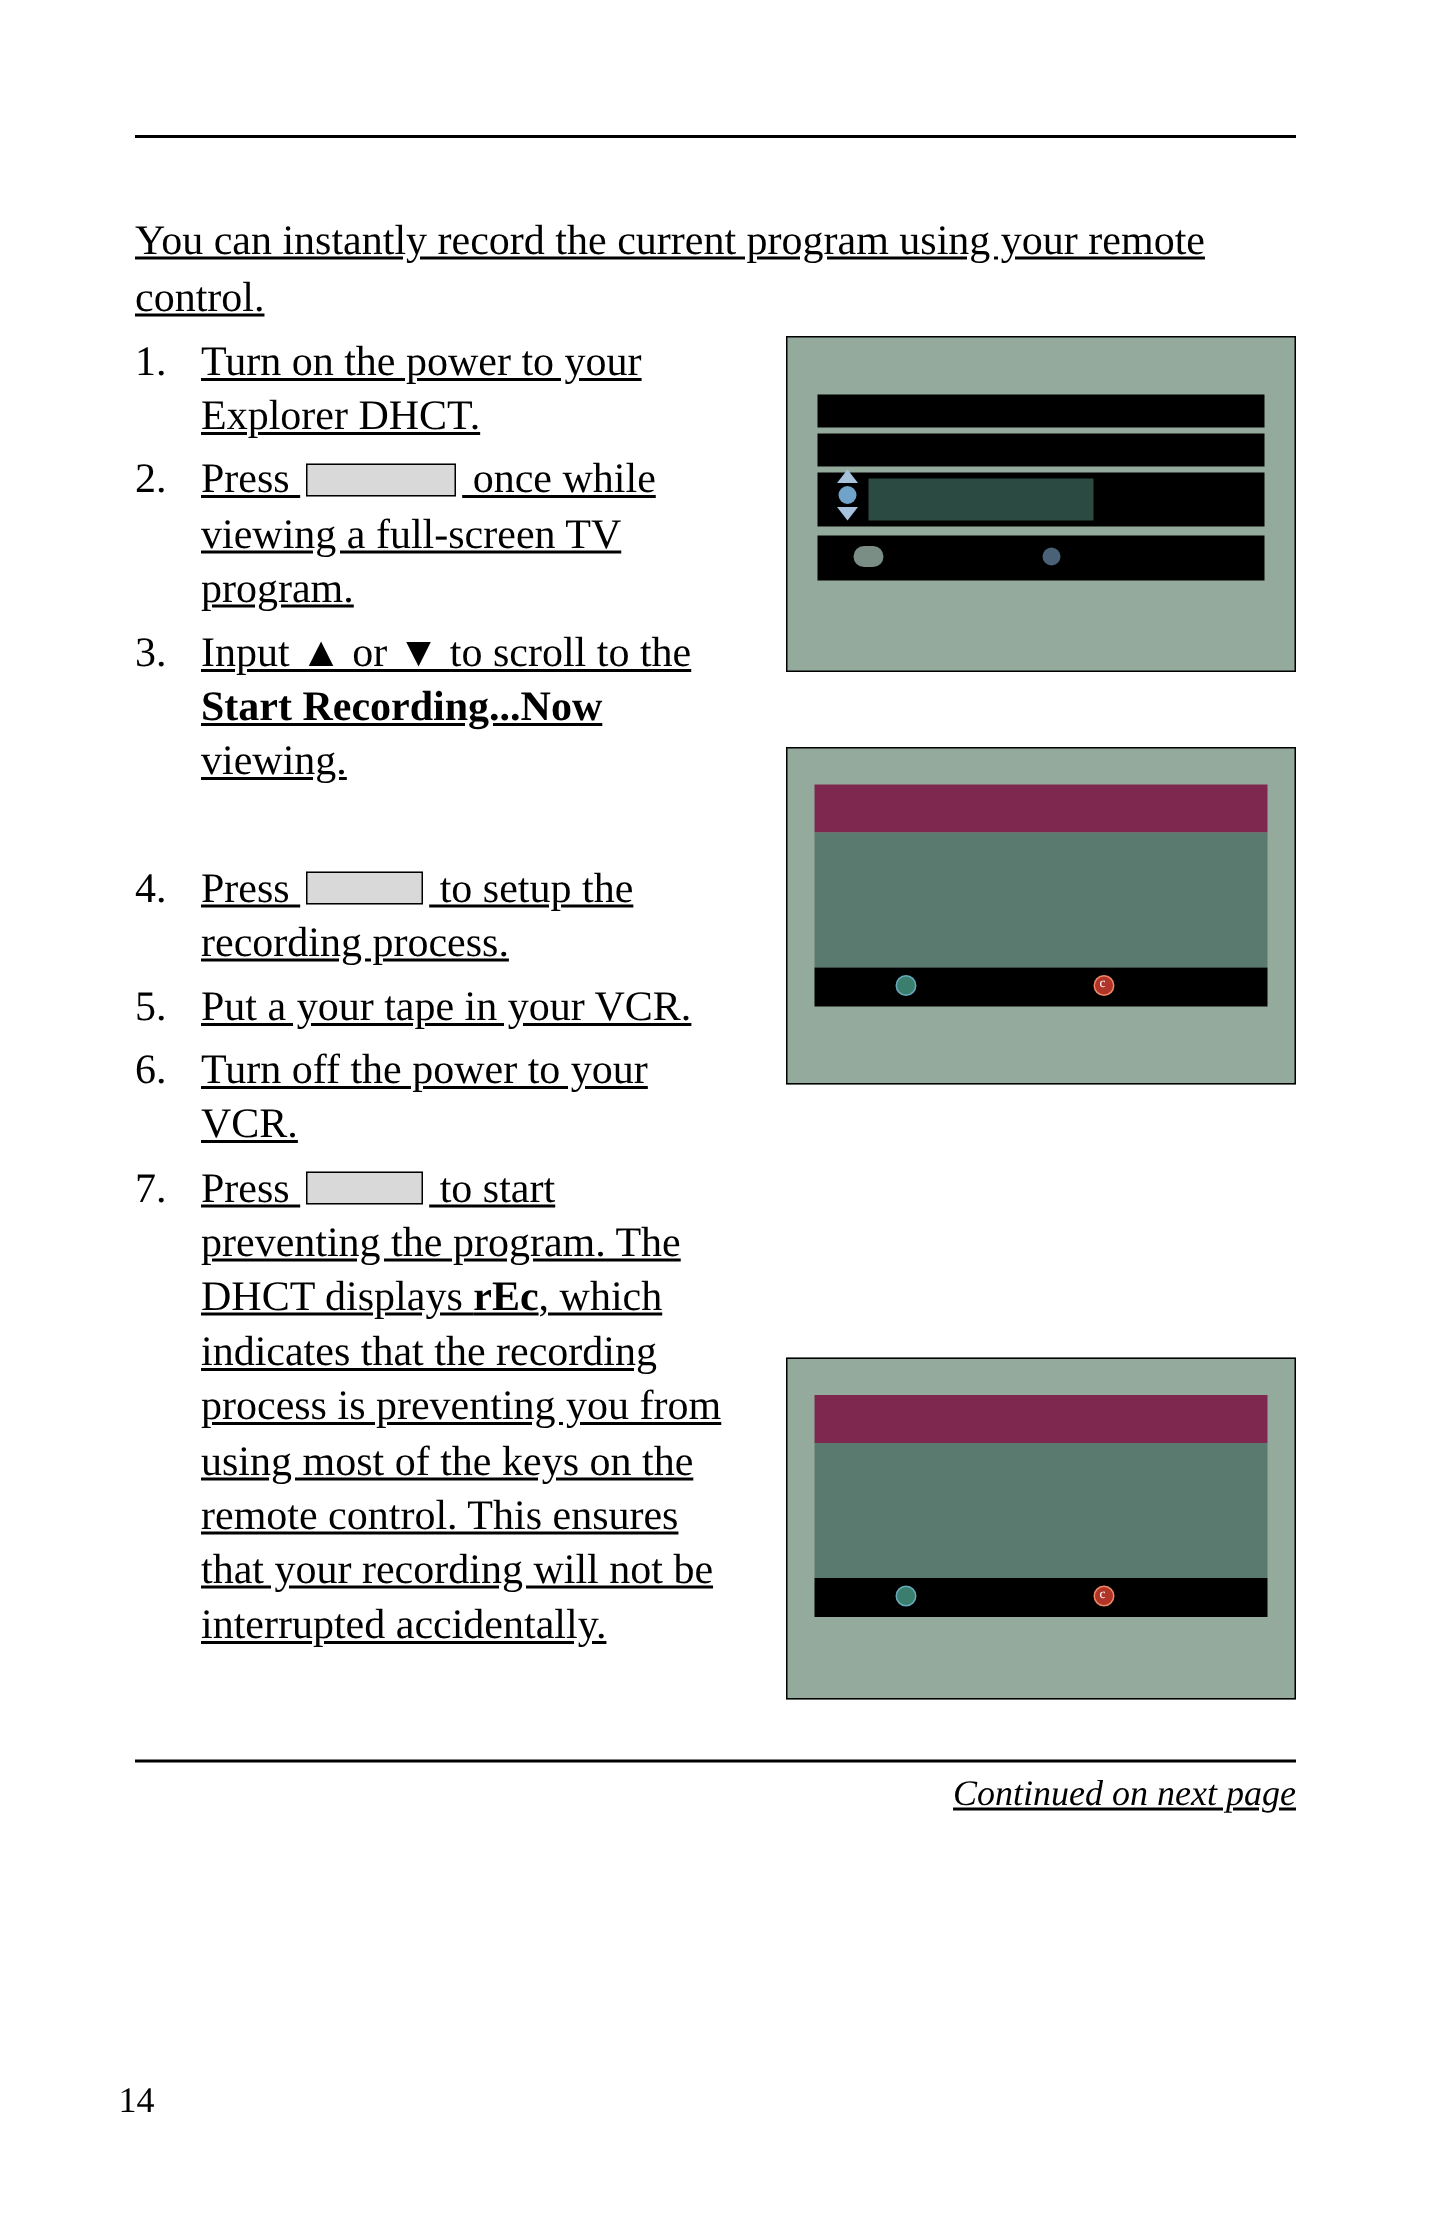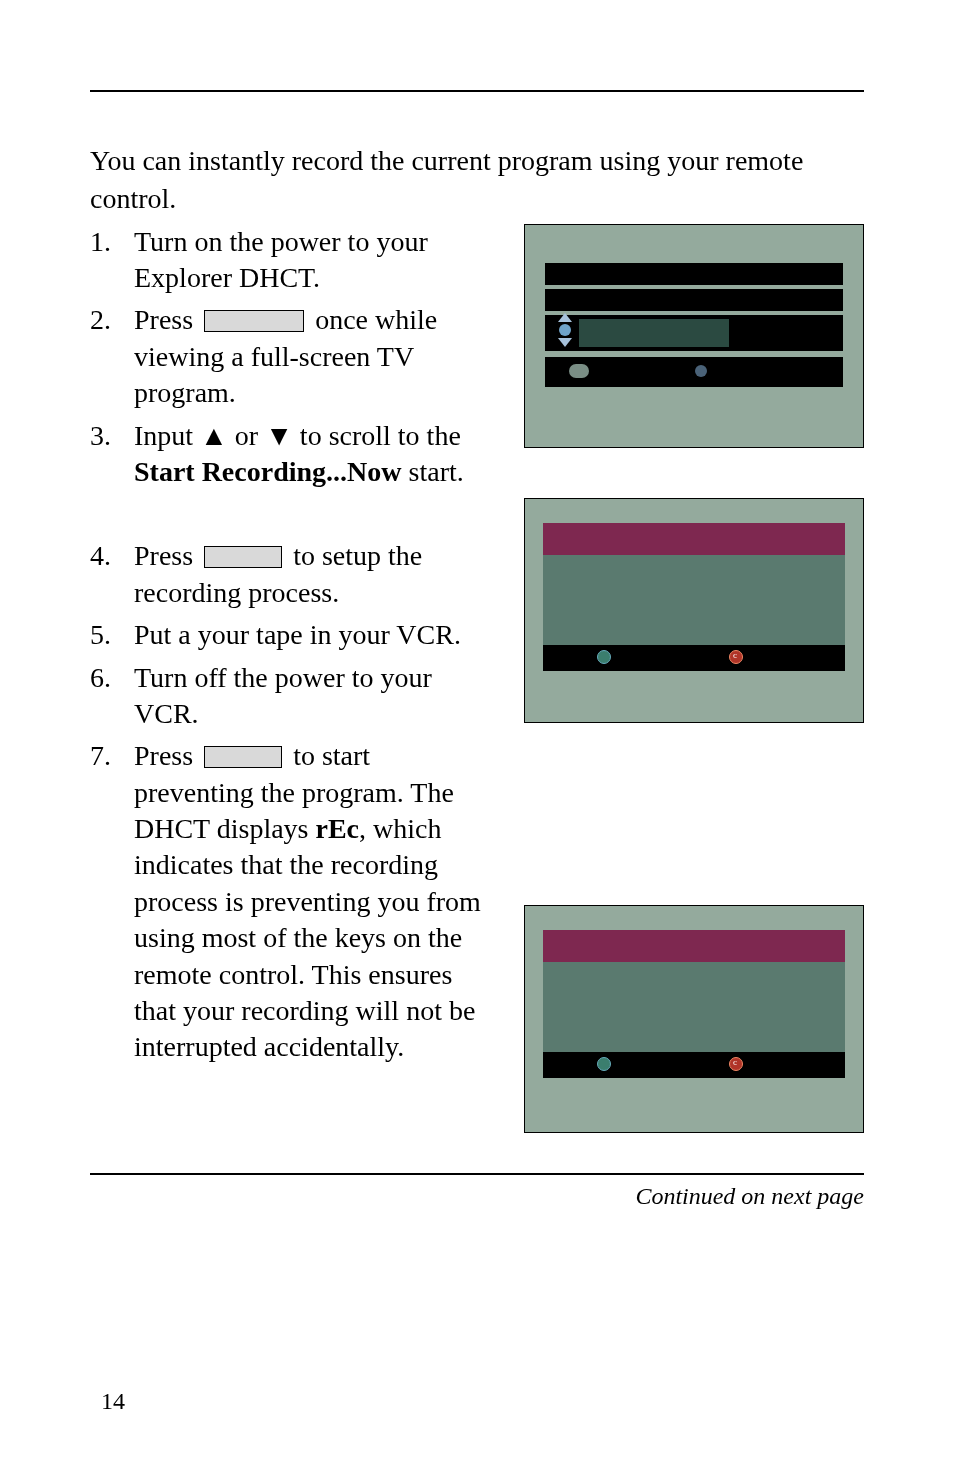--- a/index.html
+++ b/index.html
@@ -5,20 +5,21 @@
   * { box-sizing: border-box; margin: 0; padding: 0; }
   html, body { width: 954px; height: 1475px; }
   body {
     font-family: "Palatino Linotype", "Book Antiqua", Palatino, Georgia, serif;
     color: #000;
     background: #fff;
     position: relative;
   }
   .page {
     padding: 90px 90px 0 90px;
+    text-decoration: underline;
   }
   .rule {
     border: none;
     border-top: 2px solid #000;
     margin: 0 0 50px 0;
   }
   .rule-bottom {
     border: none;
     border-top: 2px solid #000;
     margin: 40px 0 8px 0;
@@ -111,21 +112,21 @@
   .f-dot-c::after { content:"c"; color:#fff; font-size:9px; position:absolute; left:3px; top:-1px; }
 
   .continued {
     text-align: right;
     font-style: italic;
     font-size: 24px;
     margin-top: 2px;
   }
   .pagenum {
     position: absolute;
-    left: 101px;
+    left: 79px;
     bottom: 60px;
     font-size: 24px;
   }
 </style>
 </head>
 <body>
 
 <div class="page">
   <hr class="rule">
 
@@ -138,21 +139,21 @@
 
         <li>
           <span>Turn on the power to your Explorer DHCT.</span>
         </li>
 
         <li>
           <span>Press </span><span class="btn-placeholder btn-w1"></span><span> once while viewing a full-screen TV program.</span>
         </li>
 
         <li>
-          <span>Input ▲ or ▼ to scroll to the </span><span class="bold">Start Recording...Now</span><span> start.</span>
+          <span>Input ▲ or ▼ to scroll to the </span><span class="bold">Start Recording...Now</span><span> viewing.</span>
         </li>
 
         <div class="gap-before-4"></div>
 
         <li>
           <span>Press </span><span class="btn-placeholder btn-w2"></span><span> to setup the recording process.</span>
         </li>
 
         <li>
           <span>Put a your tape in your VCR.</span>

